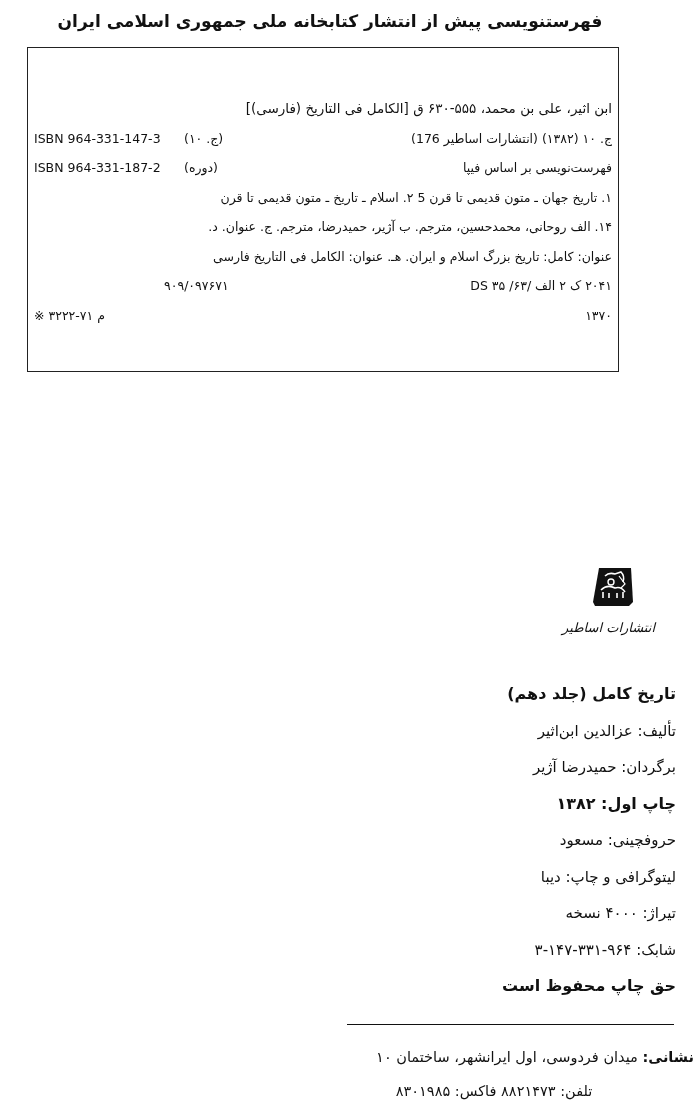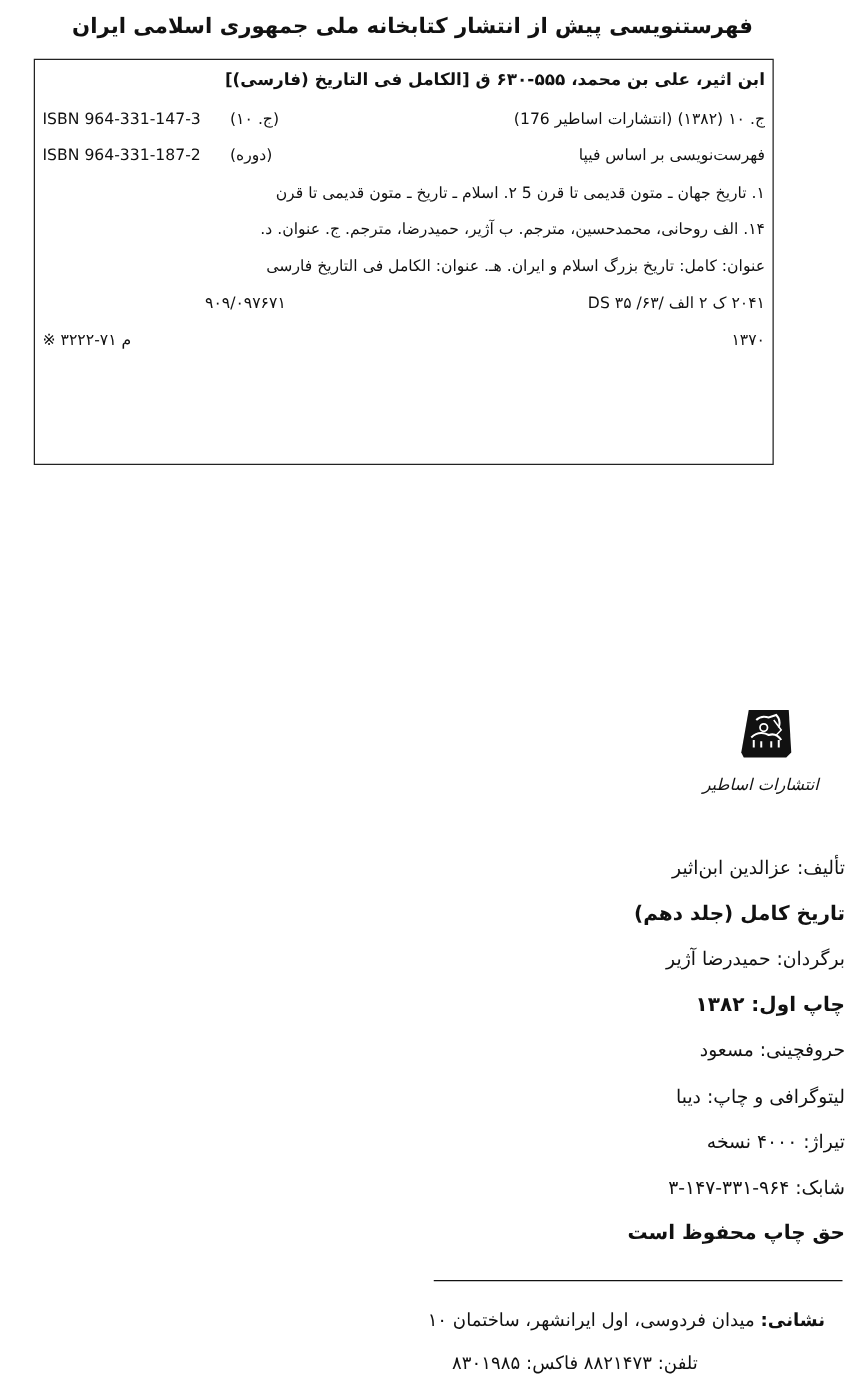--- a/index.html
+++ b/index.html
@@ -39,22 +39,23 @@
     }
     .cip-line {
       height: 29.5px;
       line-height: 29.5px;
       font-size: 12.5px;
       white-space: nowrap;
       overflow: hidden;
       position: relative;
     }
     .cip-line.bold {
-      font-weight: bold;
+      font-weight: normal;
       font-size: 13.5px;
+      margin-top: 44px;
     }
     .cip-line .right-part {
       position: absolute;
       right: 0;
       top: 0;
     }
     .cip-line .left-part {
       position: absolute;
       left: 0;
       top: 0;
@@ -105,21 +106,21 @@
       position: absolute;
       top: 1024px;
       left: 347px;
       width: 327px;
       height: 0;
       border-top: 1.5px solid #111;
     }
     .address {
       position: absolute;
       top: 1040px;
-      right: 34px;
+      right: 0;
       width: 420px;
       text-align: right;
     }
     .address-line {
       height: 34px;
       line-height: 34px;
       font-size: 14.5px;
       white-space: nowrap;
     }
     .address-line.center {
@@ -169,25 +170,25 @@
 <svg class="logo" viewBox="0 0 44 42">
   <path d="M8 2 L40 2 L42 36 L38 40 L4 40 L2 36 Z" fill="#111"></path>
   <path d="M14 10 Q18 6 24 8 L30 6 Q34 10 32 16" stroke="#fff" stroke-width="1.6" fill="none"></path>
   <circle cx="20" cy="16" r="3" stroke="#fff" stroke-width="1.4" fill="none"></circle>
   <path d="M10 24 Q16 18 24 22 Q30 20 34 26 M12 32 L12 26 M18 32 L18 27 M26 32 L26 27 M32 32 L32 26" stroke="#fff" stroke-width="1.6" fill="none"></path>
   <path d="M28 10 L34 18 L30 22" stroke="#fff" stroke-width="1.2" fill="none"></path>
 </svg>
 <div class="logo-caption">انتشارات اساطیر</div>
 
 <div class="colophon">
+  <div class="colophon-line bold">تاریخ کامل (جلد دهم)</div>
   <div class="colophon-line">
     <span>تألیف:</span>
     <span>عزالدین ابن‌اثیر</span>
   </div>
-  <div class="colophon-line bold">تاریخ کامل (جلد دهم)</div>
   <div class="colophon-line">
     <span>برگردان:</span>
     <span>حمیدرضا آژیر</span>
   </div>
   <div class="colophon-line bold">
     <span>چاپ اول:</span>
     <span>۱۳۸۲</span>
   </div>
   <div class="colophon-line">
     <span>حروفچینی:</span>

